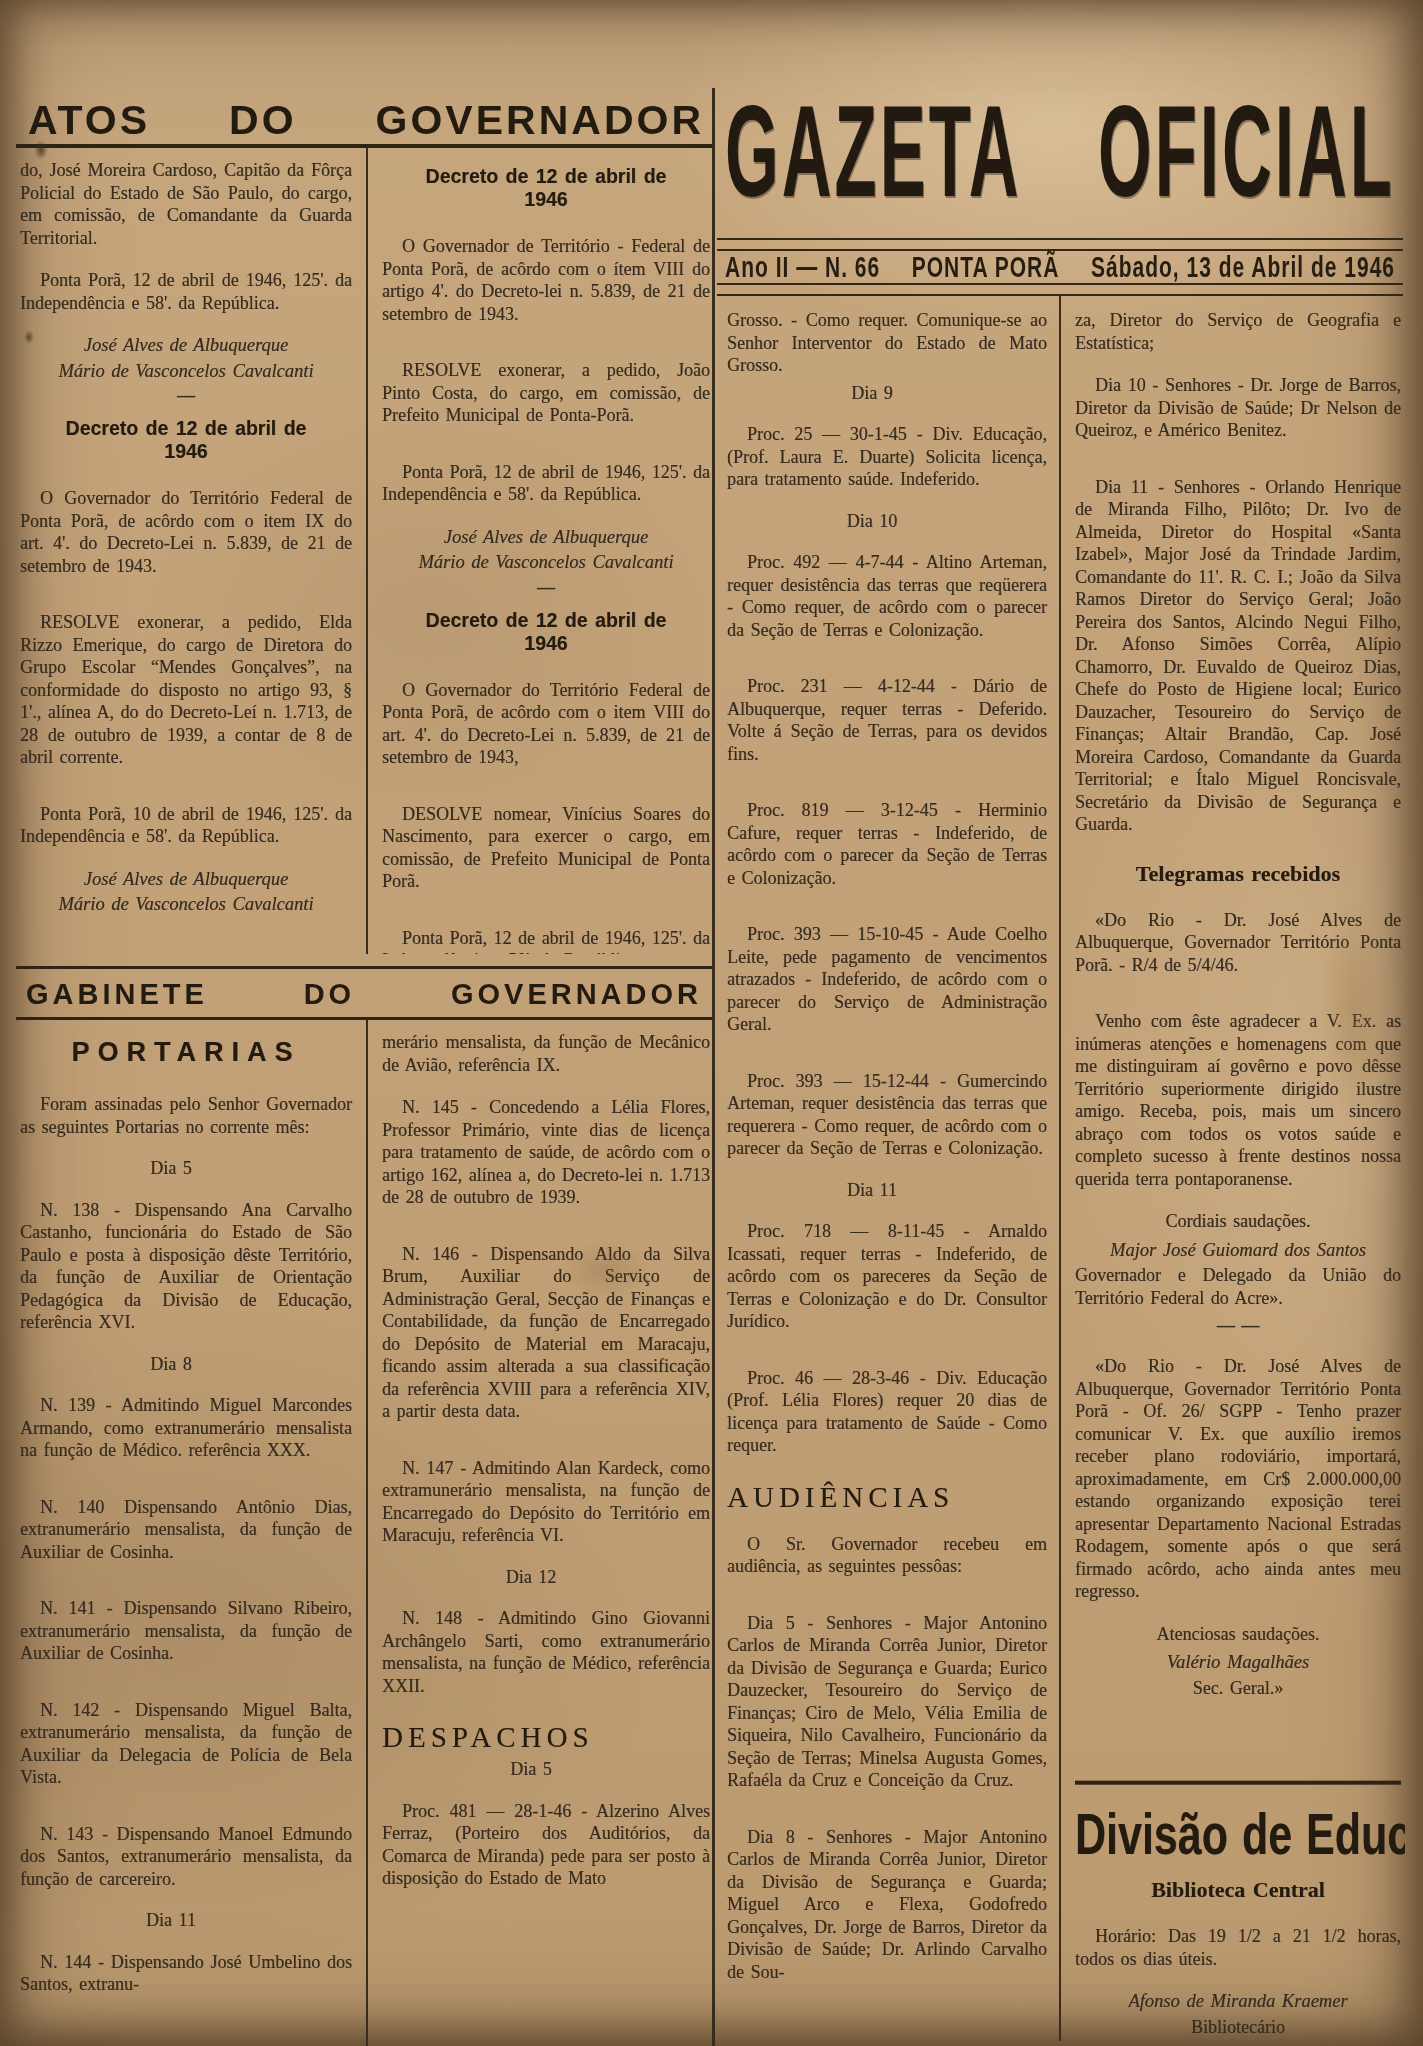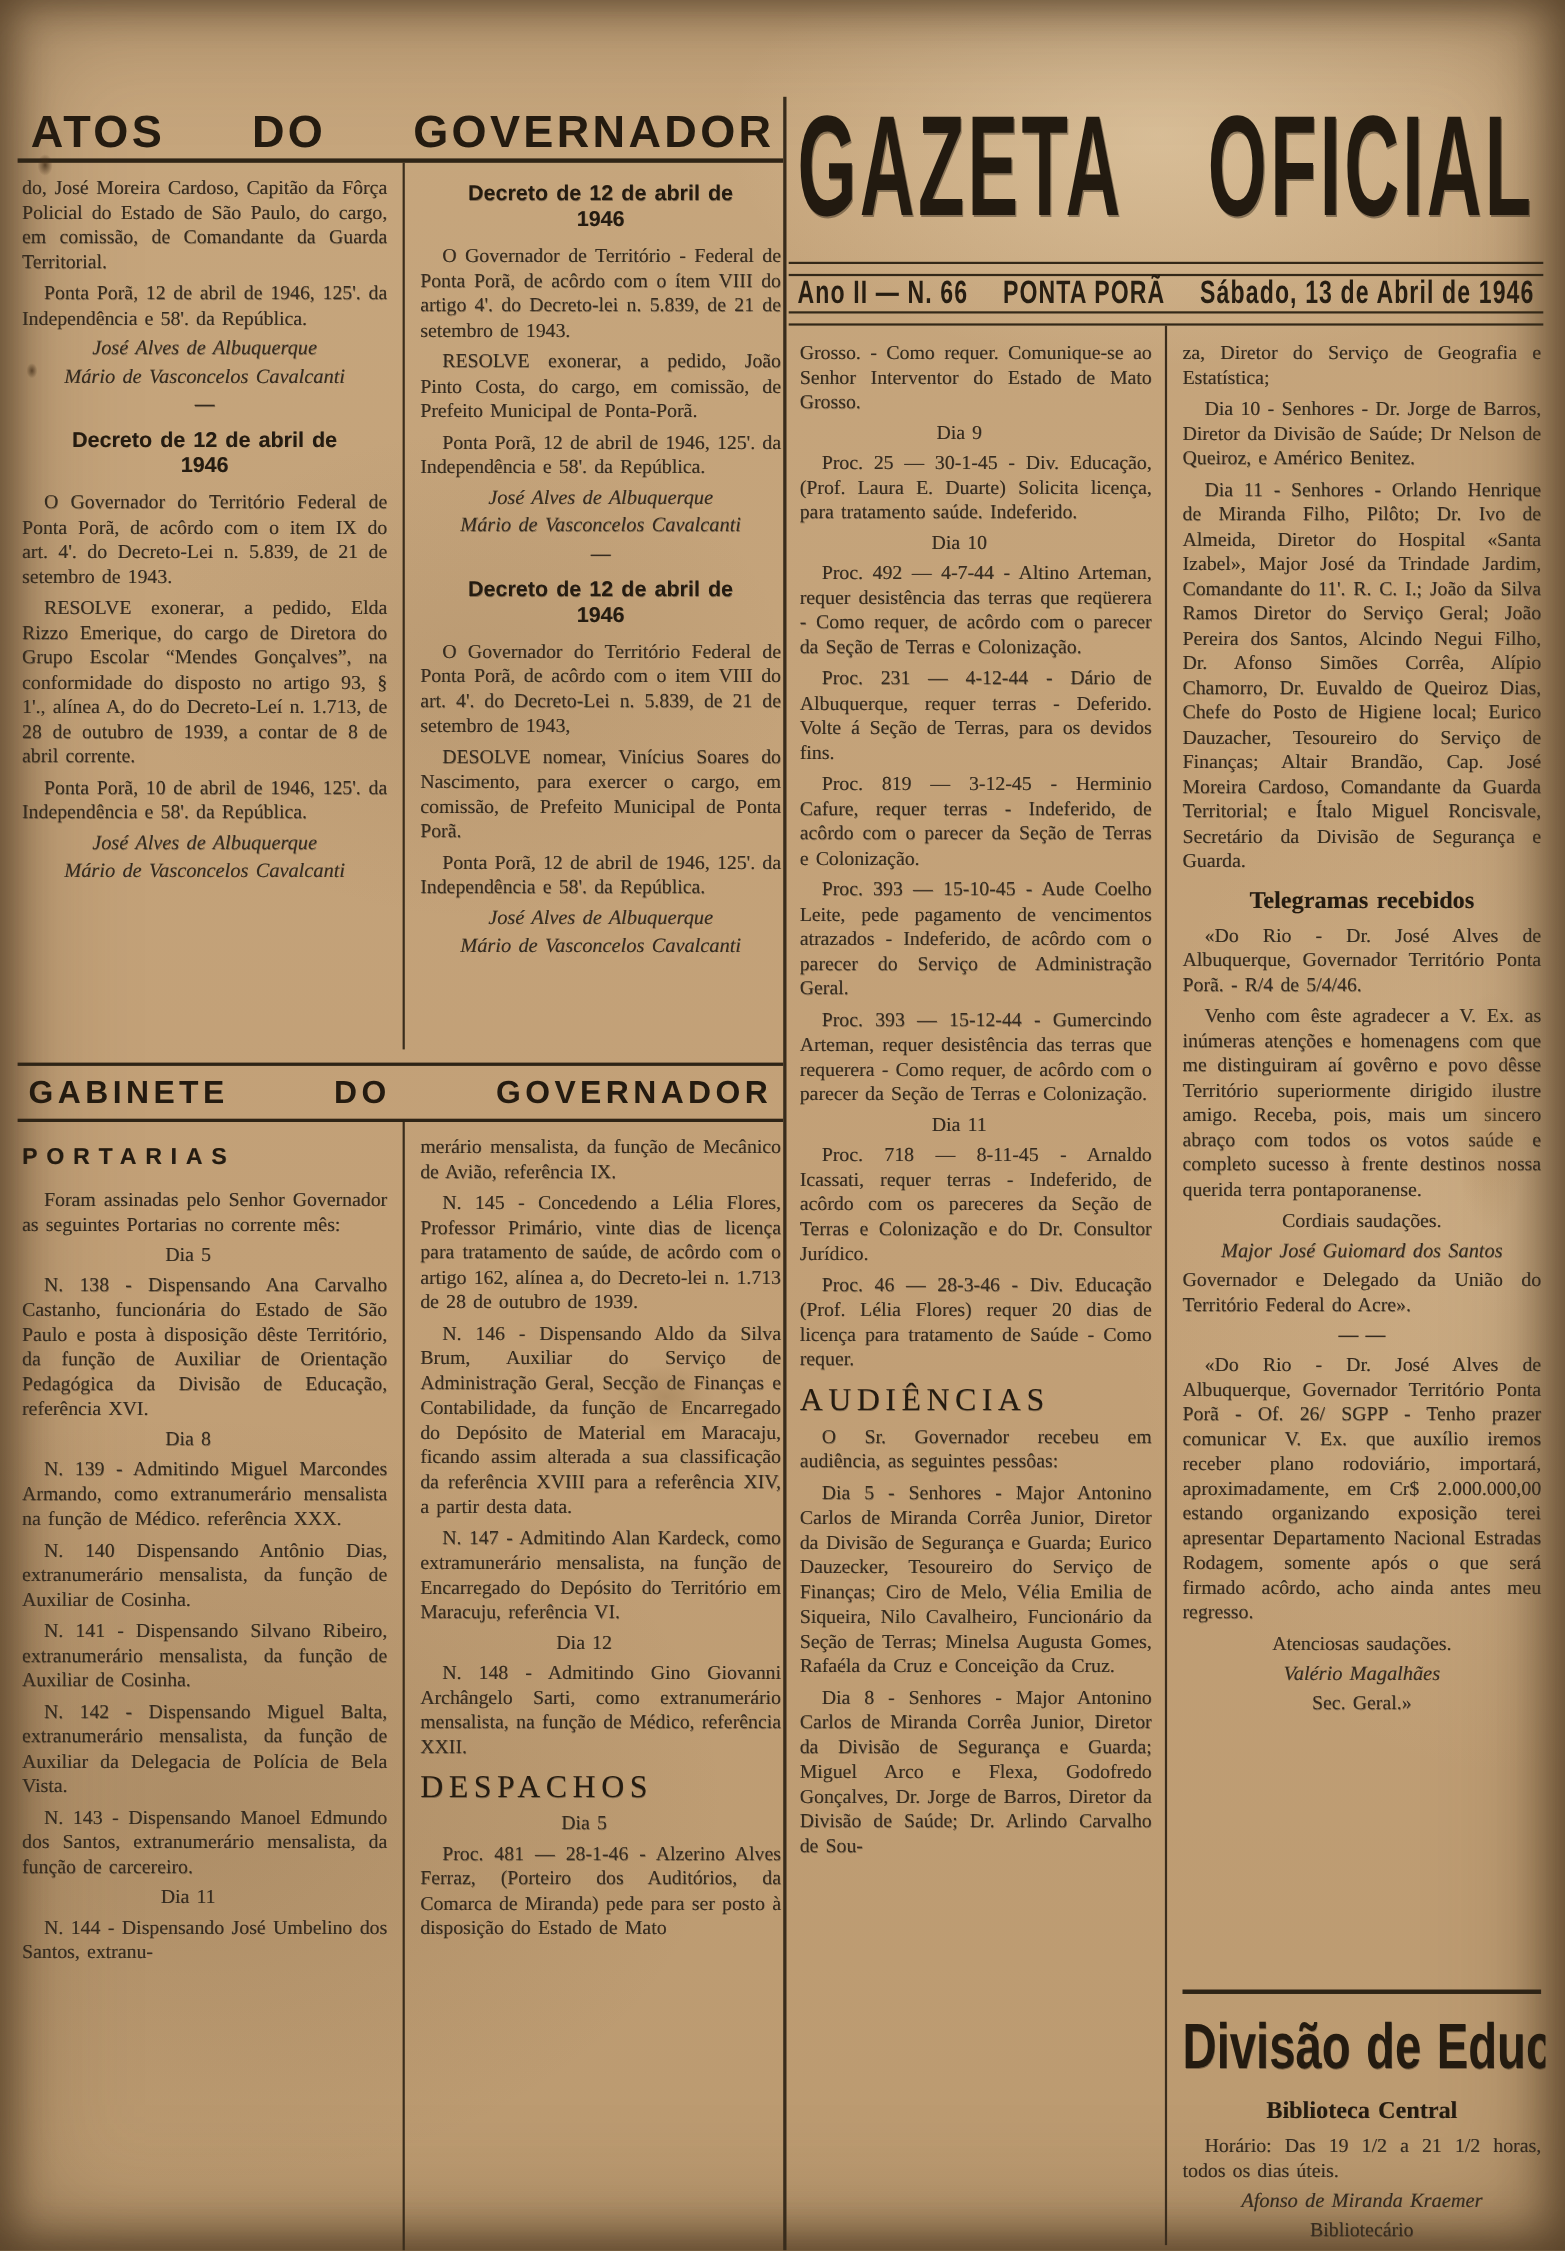--- a/index.html
+++ b/index.html
@@ -74,34 +74,34 @@
   .right-cols{height:1745px;}
   .col-c{width:346px;border-right:2px solid #3a2d1d;padding:10px 12px 0 12px;}
   .col-d{flex:1;padding:10px 4px 0 14px;}
 
   
   .block{
     font-size:18px;line-height:22.5px;margin:2px 0;
     text-align:justify;hyphens:auto;word-spacing:2px;
     text-shadow:.4px .4px .5px rgba(53,43,31,.45);
   }
-  .b-p{text-indent:20px;margin:3px 0;}
+  .b-p{text-indent:20px;margin:17px 0;}
   .b-cont{text-indent:0;margin:3px 0;}
   .b-day{text-align:center;text-indent:0;margin:2px 30px 2px 0;}
   .b-sig{font-style:italic;text-align:center;font-size:18.5px;margin:3px 0 0;}
   .b-center{text-align:center;margin:3px 0;}
   .b-dash{text-align:center;font-weight:bold;line-height:14px;margin:6px 0;}
   .b-h{
     font-family:"Liberation Sans",sans-serif;font-weight:bold;color:#241b10;
     font-size:19.5px;line-height:23px;text-align:center;max-width:86%;
     margin:9px auto 7px;text-indent:0;
   }
   .b-big{
     font-family:"Liberation Sans",sans-serif;font-weight:bold;color:#241b10;
-    font-size:21px;letter-spacing:8px;text-indent:0;
+    font-size:27px;letter-spacing:8px;text-align:center;text-indent:0;
     margin:8px 0 8px;line-height:32px;
   }
   .b-bigserif{
     font-weight:normal;color:#241b10;font-size:29px;letter-spacing:5px;
     text-align:left;text-indent:0;margin:8px 0 4px;line-height:30px;
   }
   .b-sub{
     font-weight:bold;color:#241b10;font-size:22px;text-align:center;
     text-indent:0;margin:8px 0 5px;line-height:26px;
   }

